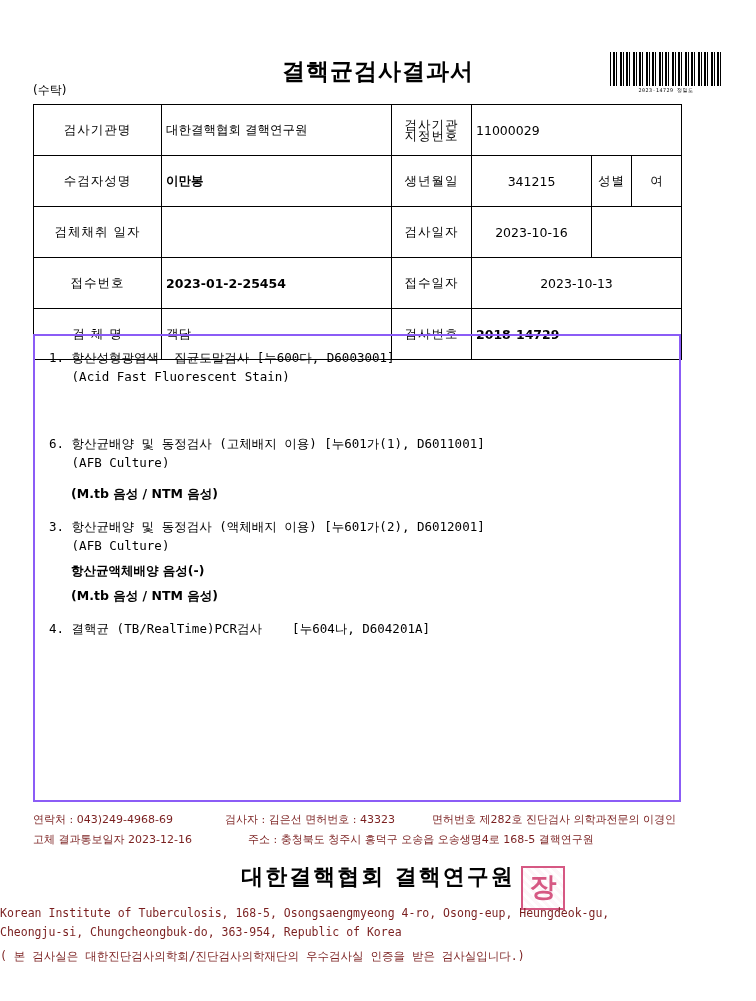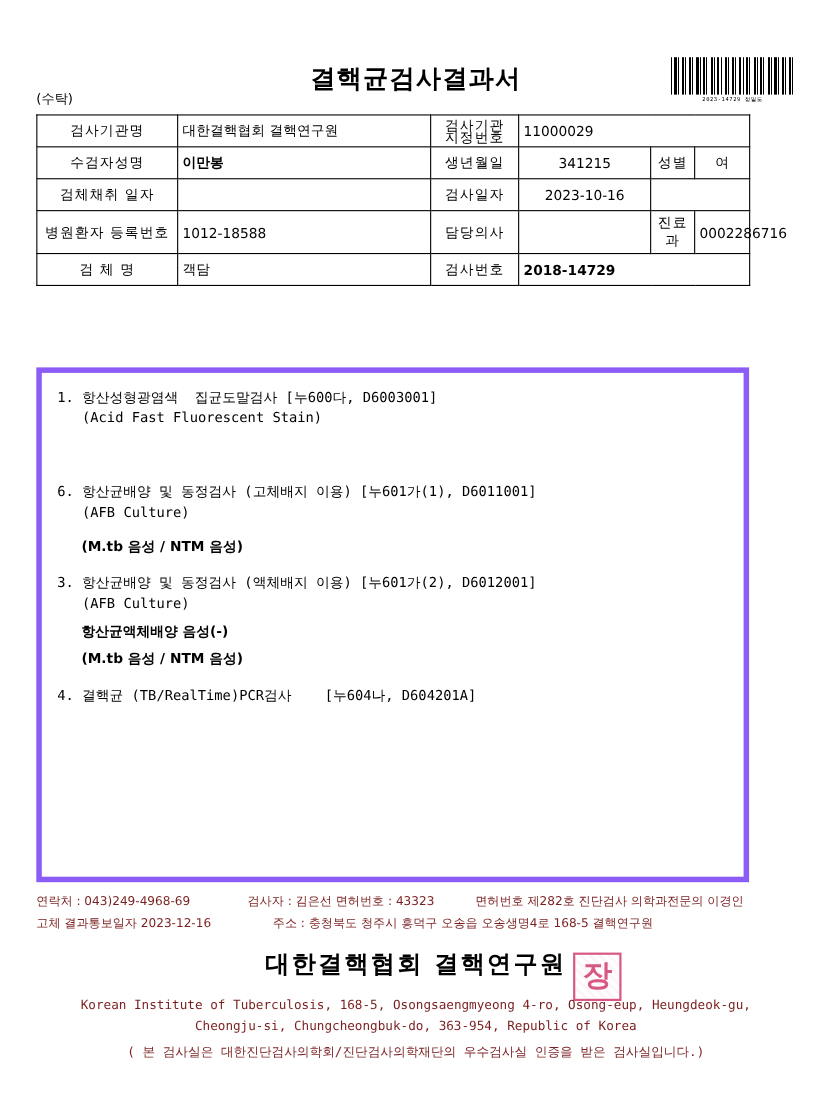--- a/index.html
+++ b/index.html
@@ -72,21 +72,21 @@
     position: absolute;
     left: 33px;
     top: 104px;
     width: 648px;
     border-collapse: collapse;
     table-layout: fixed;
   }
   table.info td {
     border: 1px solid #000;
     font-size: 12.5px;
-    padding: 2px 4px;
+    padding: 13px 4px;
     height: 24px;
     vertical-align: middle;
   }
   td.lbl {
     text-align: center;
     letter-spacing: 1px;
   }
   td.val {
     text-align: left;
     padding-left: 8px;
@@ -105,21 +105,21 @@
     font-size: 8px;
     letter-spacing: 0;
   }
   
   .result-box {
     position: absolute;
     left: 33px;
     top: 334px;
     width: 648px;
     height: 468px;
-    border: 5px solid #8b5cf6;
+    border: 2px solid #8b5cf6;
     box-sizing: border-box;
     padding: 12px 14px;
     font-family: "DejaVu Sans Mono", monospace;
   }
   .res-item {
     margin-bottom: 2px;
   }
   .res-line {
     font-size: 12.5px;
     line-height: 19px;
@@ -172,21 +172,20 @@
     font-weight: bold;
     text-align: center;
     line-height: 38px;
     opacity: 0.85;
     background: repeating-linear-gradient(45deg, rgba(207,59,110,0.06) 0 3px, rgba(255,255,255,0) 3px 6px);
   }
   .addr {
     position: absolute;
     left: 0;
     width: 756px;
-    text-align: center;
     font-size: 11.5px;
     color: #7a1f1f;
     font-family: "DejaVu Sans Mono", monospace;
   }
   .addr.l1 { top: 906px; }
   .addr.l2 { top: 925px; }
   .addr.l3 { top: 949px; letter-spacing: 0px; }
 </style>
 </head>
 <body>
@@ -233,29 +232,27 @@
       </tr>
 
       <tr>
         <td class="lbl">검체채취 일자</td>
         <td class="val"></td>
         <td class="lbl">검사일자</td>
         <td class="val-c">2023-10-16</td>
         <td class="val-c" colspan="2"></td>
       </tr>
 
-
-      <tr>
-        <td class="lbl">병원환자 등록번호</td>
-        <td class="val">1012-18588</td>
-        <td class="lbl">담당의사</td>
-        <td class="val-c"></td>
-        <td class="lbl">진료과</td>
-        <td class="val-c tiny">0002286716</td>
-      </tr>
+      <tr>
+        <td class="lbl">접수번호</td>
+        <td class="val bold">2023-01-2-25454</td>
+        <td class="lbl">접수일자</td>
+        <td class="val-c" colspan="3">2023-10-13</td>
+      </tr>
+
 
       <tr>
         <td class="lbl">검 체 명</td>
         <td class="val">객담</td>
         <td class="lbl">검사번호</td>
         <td class="val bold" colspan="3">2018-14729</td>
       </tr>
     </tbody>
   </table>
 

